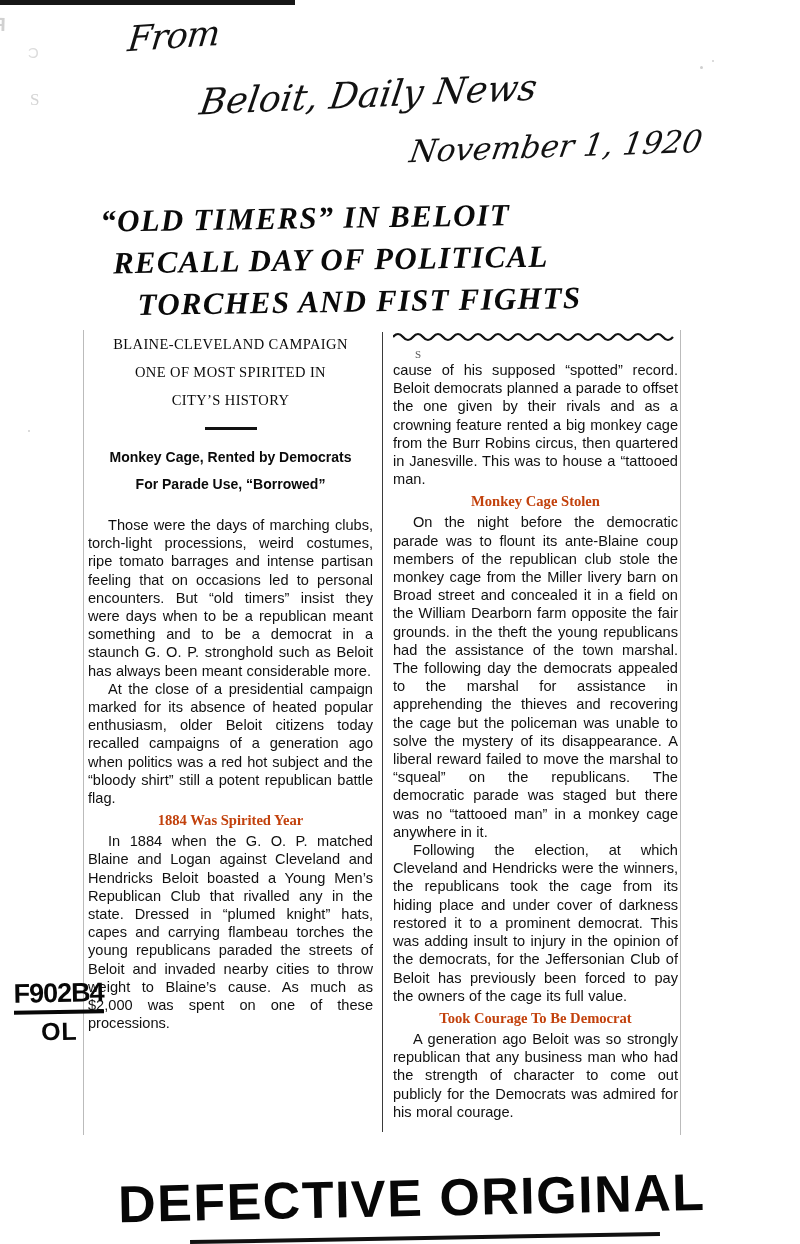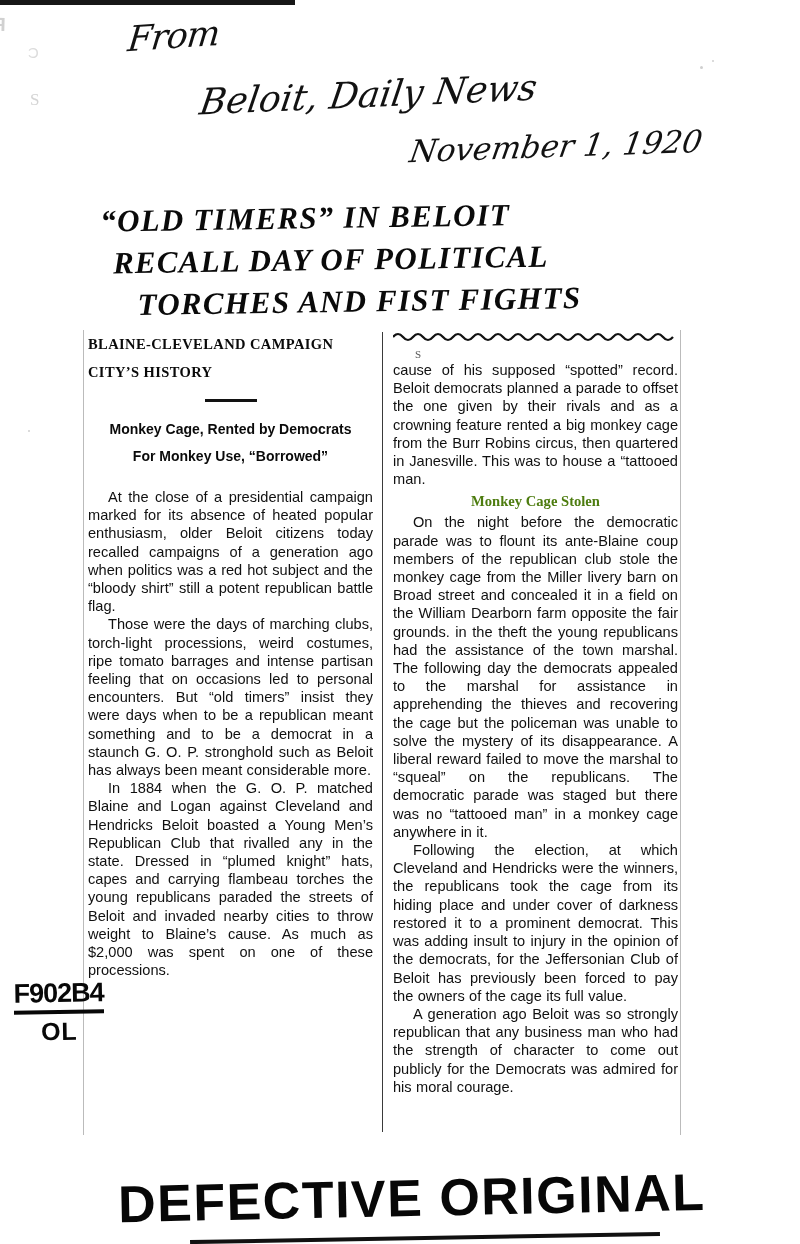--- a/index.html
+++ b/index.html
@@ -168,22 +168,23 @@
     top: 0;
     width: 1px;
     height: 805px;
     background: #bbbbbb;
   }
   #clip-edge-left  { left: -5px; }
   #clip-edge-right { left: 592px; }
 
   
   .deck {
-    font-family: "Liberation Serif", serif;
-    font-weight: 700;
+    text-align: center;
+    font-family: "Liberation Serif", serif;
+    font-weight: 400;
     font-size: 14.5px;
     letter-spacing: .4px;
     line-height: 28px;
     color: #0a0a0a;
     white-space: nowrap;
   }
   .deck-rule {
     width: 52px;
     height: 3px;
     background: #121212;
@@ -218,21 +219,21 @@
     word-spacing: .3px;
   }
   p.body.noindent { text-indent: 0; }
   .subhead {
     margin: 3px 0 2px 0;
     text-align: center;
     font-family: "Liberation Serif", serif;
     font-weight: 700;
     font-size: 14.6px;
     line-height: 20px;
-    color: #4d7c0f;
+    color: #c2410c;
   }
   .col-lead-frag {
     font-family: "Liberation Serif", serif;
     font-size: 11px;
     color: #555;
     letter-spacing: 3px;
     height: 13px;
     padding-left: 22px;
   }
 
@@ -310,32 +311,34 @@
 
   <div id="clipping">
 
     <div class="clip-edge" id="clip-edge-left"></div>
     <div class="clip-edge" id="clip-edge-right"></div>
     <div class="col-rule"></div>
 
     <div class="column" id="col-left">
 
       <div class="deck">BLAINE-CLEVELAND CAMPAIGN</div>
+      <div class="deck">ONE OF MOST SPIRITED IN</div>
       <div class="deck">CITY’S HISTORY</div>
 
       <div class="deck-rule"></div>
 
       <div class="deck2">Monkey Cage, Rented by Democrats</div>
-      <div class="deck2">For Monkey Use, “Borrowed”</div>
+      <div class="deck2">For Parade Use, “Borrowed”</div>
 
       <div style="height:18px;"></div>
 
+      <p class="body">Those were the days of marching clubs, torch-light processions, weird costumes, ripe tomato barrages and intense partisan feeling that on occasions led to personal encounters. But “old timers” insist they were days when to be a republican meant something and to be a democrat in a staunch G. O. P. stronghold such as Beloit has always been meant considerable more.</p>
       <p class="body">At the close of a presidential campaign marked for its absence of heated popular enthusiasm, older Beloit citizens today recalled campaigns of a generation ago when politics was a red hot subject and the “bloody shirt” still a potent republican battle flag.</p>
-      <p class="body">Those were the days of marching clubs, torch-light processions, weird costumes, ripe tomato barrages and intense partisan feeling that on occasions led to personal encounters. But “old timers” insist they were days when to be a republican meant something and to be a democrat in a staunch G. O. P. stronghold such as Beloit has always been meant considerable more.</p>
-
+
+      <div class="subhead">1884 Was Spirited Year</div>
 
       <p class="body">In 1884 when the G. O. P. matched Blaine and Logan against Cleveland and Hendricks Beloit boasted a Young Men’s Republican Club that rivalled any in the state. Dressed in “plumed knight” hats, capes and carrying flambeau torches the young republicans paraded the streets of Beloit and invaded nearby cities to throw weight to Blaine’s cause. As much as $2,000 was spent on one of these processions.</p>
     </div>
 
     <div class="column" id="col-right">
 
       <svg class="wavy-rule" viewBox="0 0 282 12" preserveAspectRatio="none">
         <path d="M0 7 Q 5 1 10 7 T 20 7 T 30 7 T 40 7 T 50 7 T 60 7 T 70 7 T 80 7
                  T 90 7 T 100 7 T 110 7 T 120 7 T 130 7 T 140 7 T 150 7 T 160 7
                  T 170 7 T 180 7 T 190 7 T 200 7 T 210 7 T 220 7 T 230 7 T 240 7
@@ -344,20 +347,21 @@
 
       <div class="col-lead-frag">S</div>
 
       <p class="body noindent">cause of his supposed “spotted” record. Beloit democrats planned a parade to offset the one given by their rivals and as a crowning feature rented a big monkey cage from the Burr Robins circus, then quartered in Janesville. This was to house a “tattooed man.</p>
 
       <div class="subhead">Monkey Cage Stolen</div>
 
       <p class="body">On the night before the democratic parade was to flount its ante-Blaine coup members of the republican club stole the monkey cage from the Miller livery barn on Broad street and concealed it in a field on the William Dearborn farm opposite the fair grounds. in the theft the young republicans had the assistance of the town marshal. The following day the democrats appealed to the marshal for assistance in apprehending the thieves and recovering the cage but the policeman was unable to solve the mystery of its disappearance. A liberal reward failed to move the marshal to “squeal” on the republicans. The democratic parade was staged but there was no “tattooed man” in a monkey cage anywhere in it.</p>
       <p class="body">Following the election, at which Cleveland and Hendricks were the winners, the republicans took the cage from its hiding place and under cover of darkness restored it to a prominent democrat. This was adding insult to injury in the opinion of the democrats, for the Jeffersonian Club of Beloit has previously been forced to pay the owners of the cage its full value.</p>
 
+      <div class="subhead">Took Courage To Be Democrat</div>
 
       <p class="body">A generation ago Beloit was so strongly republican that any business man who had the strength of character to come out publicly for the Democrats was admired for his moral courage.</p>
     </div>
   </div>
 
   <div id="call-number">
     <div class="cn-top">F902B4</div>
     <div class="cn-bottom">OL</div>
   </div>
 

